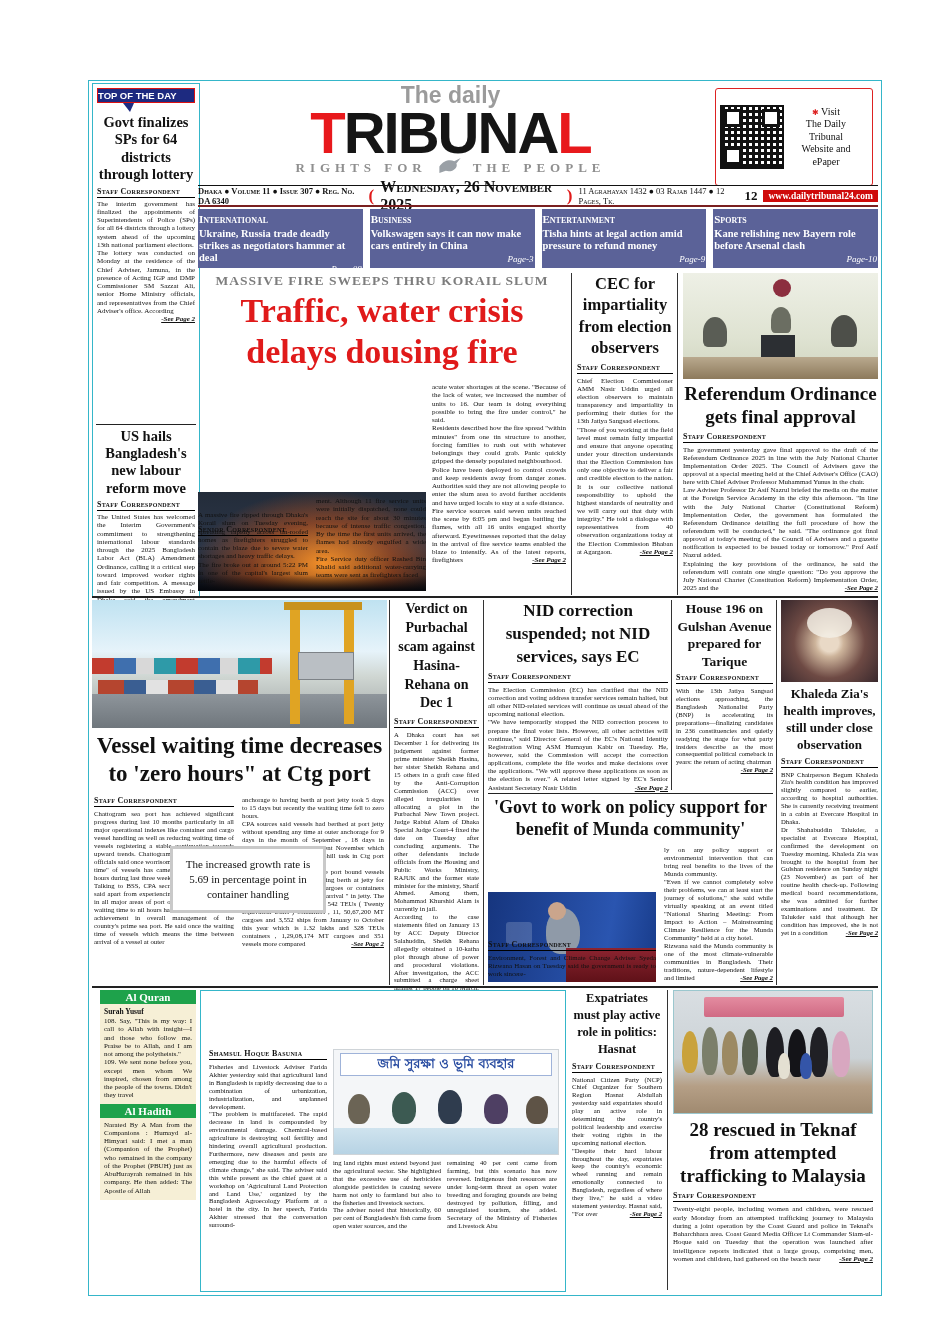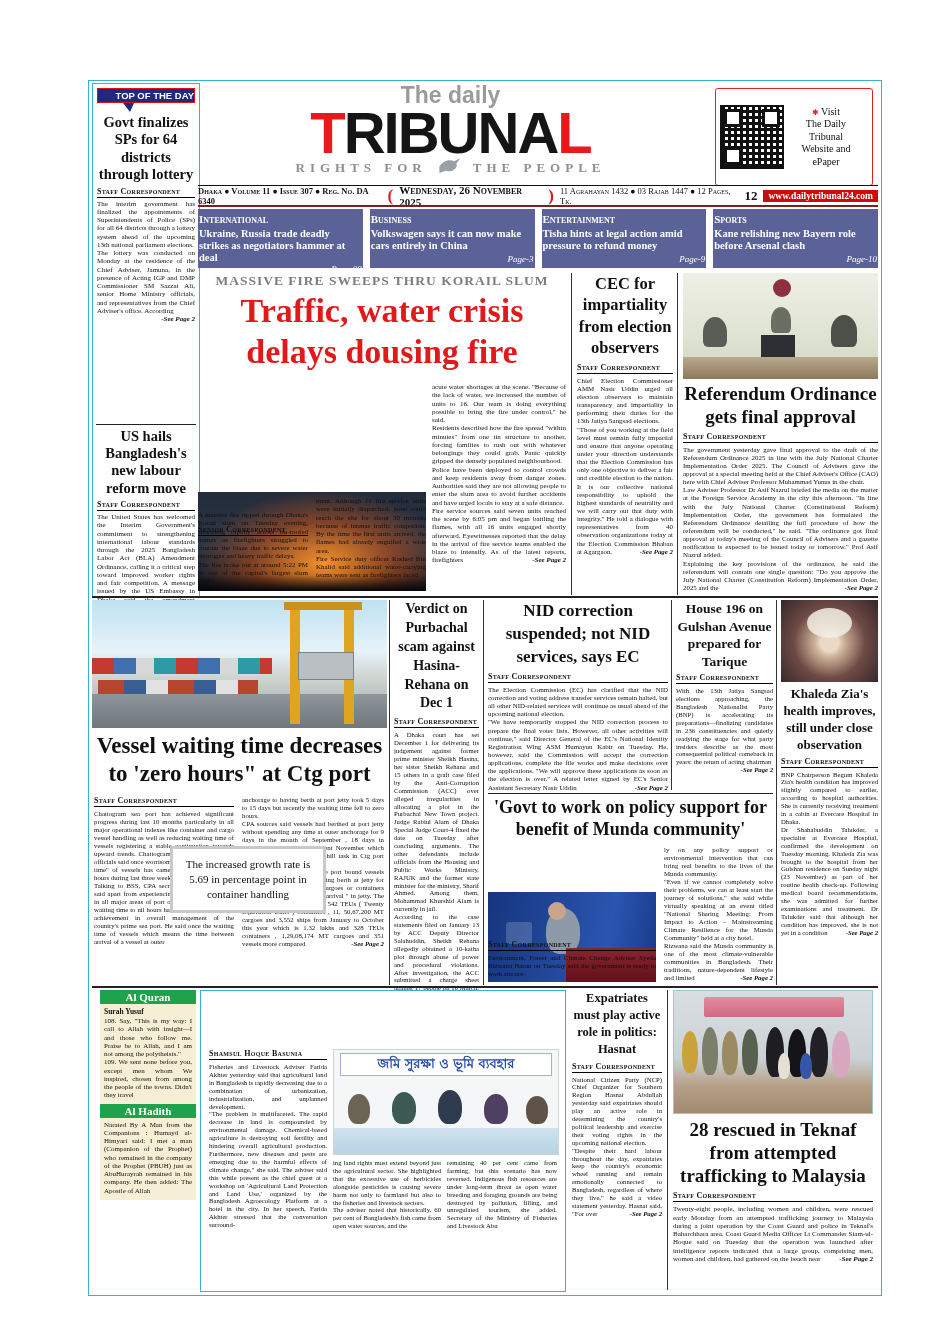--- a/index.html
+++ b/index.html
@@ -2,21 +2,21 @@
 <html><head>
 <meta charset="utf-8">
 <style>
   html,body{margin:0;padding:0;background:#e8e8e8;}
   .page{position:relative;width:945px;height:1336px;background:#fff;font-family:"Liberation Serif",serif;color:#111;overflow:hidden;margin:0 auto;}
   .abs{position:absolute;}
   .frame{border:1.5px solid #35b6c9;}
   .vrule{width:1px;background:#333;}
   .byline{font-weight:bold;font-variant:small-caps;font-size:8px;letter-spacing:.3px;border-bottom:1.6px solid #000;padding-bottom:1px;}
   .body{font-size:7px;line-height:1.18;text-align:justify;white-space:pre-line;overflow:hidden;}
-  .see{font-style:italic;font-weight:bold;white-space:nowrap;float:right;}
+  .see{font-style:italic;font-weight:bold;white-space:nowrap;float:right;text-decoration:underline;}
   .hl{font-weight:bold;text-align:center;line-height:1.2;}
   .red{color:#e01a1a;}
   .kicker{font-weight:bold;color:#7d7d7d;text-align:center;letter-spacing:1px;}
   .photo{overflow:hidden;position:relative;}
   .strip-box{background:#5b6298;color:#fff;flex:1;padding:4px 1px;display:flex;flex-direction:column;}
   .strip-label{font-weight:bold;font-variant:small-caps;font-size:11px;}
   .strip-blurb{font-weight:bold;font-size:10.5px;line-height:1.15;margin-top:3px;}
   .strip-page{font-style:italic;font-size:9px;text-align:right;margin-top:auto;}
   .greenhead{background:#1ea24b;color:#fff;font-weight:bold;text-align:center;font-size:11px;padding:1px 0;}
   .lg{font-family:"Liberation Sans",sans-serif;font-weight:bold;letter-spacing:-2px;}
@@ -25,21 +25,21 @@
 </style>
 </head>
 <body>
 
 <div class="page">
 
   <div class="abs frame" style="left:88px;top:80px;width:792px;height:1214px;"></div>
 
   <div class="abs frame" style="left:92px;top:83px;width:106px;height:512px;background:#fff;">
     <div style="margin:4px 4px 0 4px;background:#1d2a80;border:1.5px solid #d11;color:#fff;
-                font-family:'Liberation Sans',sans-serif;font-weight:bold;font-size:9.5px;text-align:right;padding:1px 0;">TOP OF THE DAY</div>
+                font-family:'Liberation Sans',sans-serif;font-weight:bold;font-size:9.5px;text-align:left;padding:1px 0;">TOP OF THE DAY</div>
     <div style="margin-left:30px;width:0;height:0;border-left:7px solid transparent;border-right:4px solid transparent;border-top:9px solid #1d2a80;"></div>
     <div class="hl" style="font-size:14.5px;margin:2px 3px;">Govt finalizes SPs for 64 districts through lottery</div>
     <div class="byline" style="margin:3px 4px 2px 4px;">Staff Correspondent</div>
     <div class="body" style="margin:2px 4px;height:222px;"><span>The interim government has finalized the appointments of Superintendents of Police (SPs) for all 64 districts through a lottery system ahead of the upcoming 13th national parliament elections.
 The lottery was conducted on Monday at the residence of the Chief Adviser, Jamuna, in the presence of Acting IGP and DMP Commissioner SM Sazzat Ali, senior Home Ministry officials, and representatives from the Chief Adviser's office. According</span> <span class="see">-See Page 2</span></div>
     <div style="border-top:1px solid #222;margin:2px 3px;"></div>
     <div class="hl" style="font-size:14.5px;margin:3px 3px;">US hails Bangladesh's new labour reform move</div>
     <div class="byline" style="margin:3px 4px 2px 4px;">Staff Correspondent</div>
     <div class="body" style="margin:2px 4px;height:128px;"><span>The United States has welcomed the Interim Government's commitment to strengthening international labour standards through the 2025 Bangladesh Labor Act (BLA) Amendment Ordinance, calling it a critical step toward improved worker rights and fair competition. A message issued by the US Embassy in Dhaka said the amendment represents "a crucial step toward supporting a level playing field for</span> <span class="see">-See Page 2</span></div>
   </div>
@@ -75,21 +75,21 @@
         <span>Website and</span><br>
         <span>ePaper</span>
       </div>
     </div>
   </div>
 
   <div class="abs" style="left:198px;top:185px;width:680px;height:19px;border-top:1.5px solid #111;border-bottom:1.5px solid #111;
               display:flex;align-items:center;font-variant:small-caps;font-size:8.5px;gap:6px;">
     <span style="font-weight:bold;">Dhaka ● Volume 11 ● Issue 307 ● Reg. No. DA 6340</span>
     <span class="red" style="font-size:17px;font-weight:bold;line-height:1;">(</span>
-    <span style="font-weight:bold;font-size:11px;">Wednesday, 26 November 2025</span>
+    <span style="font-weight:bold;font-size:16px;">Wednesday, 26 November 2025</span>
     <span class="red" style="font-size:17px;font-weight:bold;line-height:1;">)</span>
     <span>11 Agrahayan 1432 ● 03 Rajab 1447 ● 12 Pages, Tk.</span>
     <span style="font-weight:bold;font-size:13px;">12</span>
     <span style="background:#cf0a0a;color:#fff;font-weight:bold;font-size:9.5px;padding:1px 5px;font-variant:normal;">www.dailytribunal24.com</span>
   </div>
   <div class="abs" style="left:198px;top:205px;width:680px;height:2px;background:#7a1f1f;"></div>
 
   <div class="abs" style="left:198px;top:209px;width:680px;height:59px;display:flex;gap:7px;font-family:'Liberation Serif',serif;">
     <div class="strip-box">
       <div class="strip-label">International</div>

